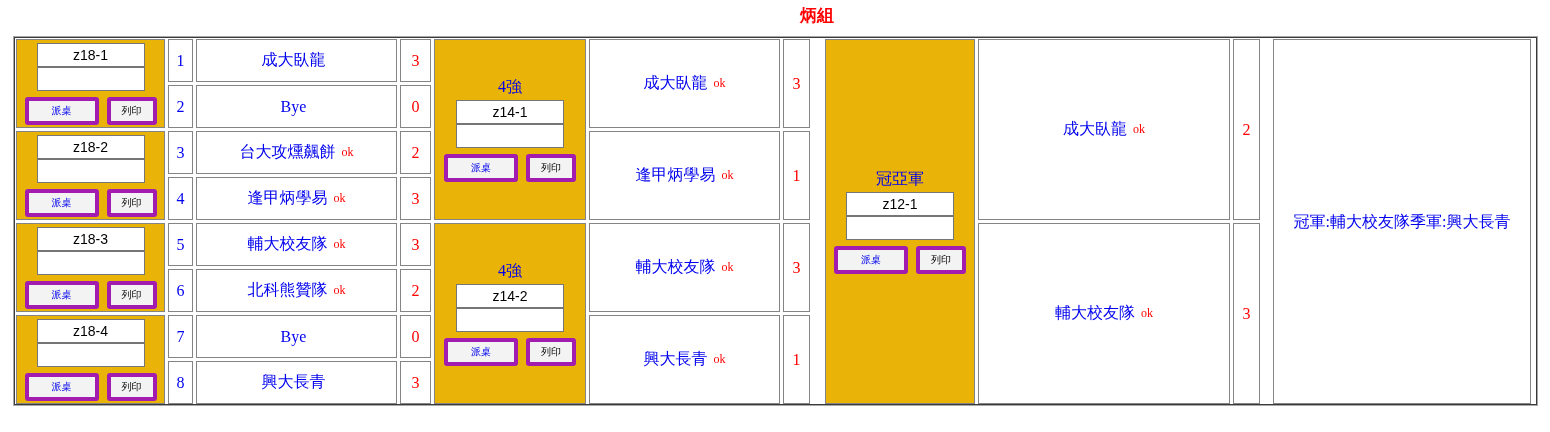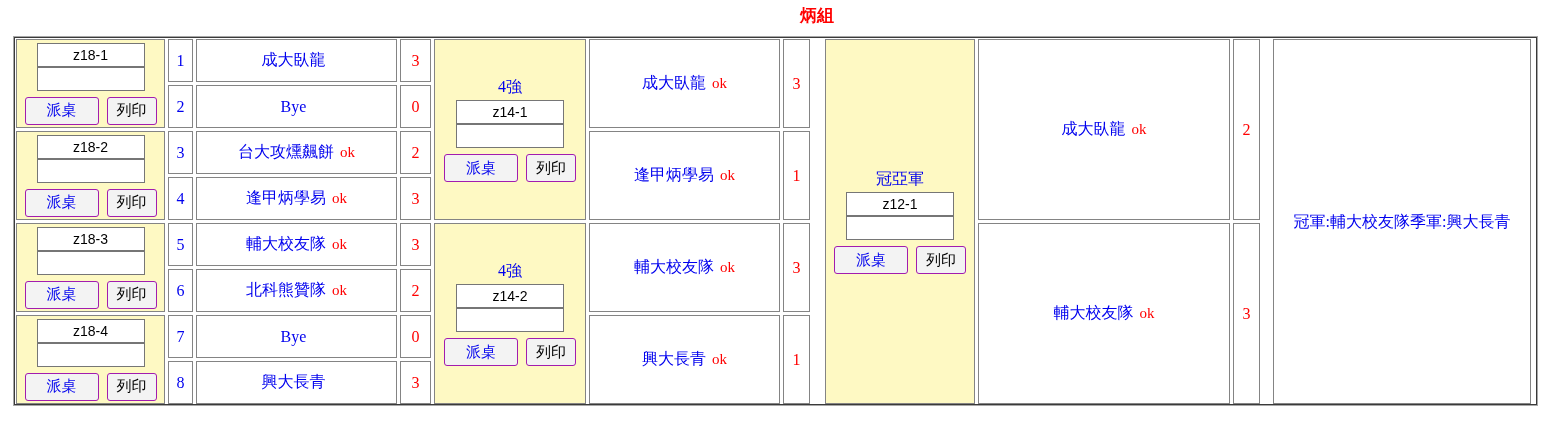--- a/index.html
+++ b/index.html
@@ -31,38 +31,38 @@
         display:flex;align-items:center;justify-content:center;
         margin-bottom:3px;}
   .cell:last-child{margin-bottom:0;}
   .h43{height:43px;}
   .h89{height:89px;}
   .h181{height:181px;}
   .h365{height:365px;}
 
   .seed{color:#0000ee;font-size:16px;}
   .team{color:#0000ee;font-size:16px;white-space:nowrap;}
-  .ok{color:#ff0000;font-size:15px;margin-left:6px;}
+  .ok{color:#ff0000;font-size:12px;margin-left:6px;}
   .score{color:#ff0000;font-size:16px;}
 
-  .ctrl{border:1px solid #848484;background:#fef9c3;box-sizing:border-box;
+  .ctrl{border:1px solid #848484;background:#eab308;box-sizing:border-box;
         display:flex;flex-direction:column;align-items:center;justify-content:center;
         margin-bottom:3px;}
   .ctrl:last-child{margin-bottom:0;}
 
   .ctrl-label{color:#0000ee;font-size:16px;margin-bottom:2px;}
 
   .mid{width:106px;height:22px;box-sizing:content-box;border:1px solid #767676;
        background:#ffffff;text-align:center;font-size:14px;color:#000000;
        font-family:"Liberation Sans","DejaVu Sans",sans-serif;padding:0;display:block;}
   .mid+.mid{margin-top:0px;}
 
   .btnrow{display:flex;align-items:center;margin-top:6px;}
-  button{height:28px;border:1px solid #a21caf;border-radius:3px;background:#f3f3f3;
-         font-size:15px;font-family:Liberation Serif, serif;
+  button{height:28px;border:4px solid #a21caf;border-radius:3px;background:#f3f3f3;
+         font-size:10px;font-family:Liberation Serif, serif;
          padding:0;cursor:pointer;}
   .assign{width:74px;color:#0000ee;margin-right:8px;}
   .print{width:50px;color:#000000;}
 
   .standings{border:1px solid #848484;box-sizing:border-box;height:365px;
              display:flex;flex-direction:row;align-items:center;justify-content:center;}
   .stand-line{color:#0000ee;font-size:16px;line-height:47px;white-space:nowrap;}
 </style>
 </head>
 <body>

